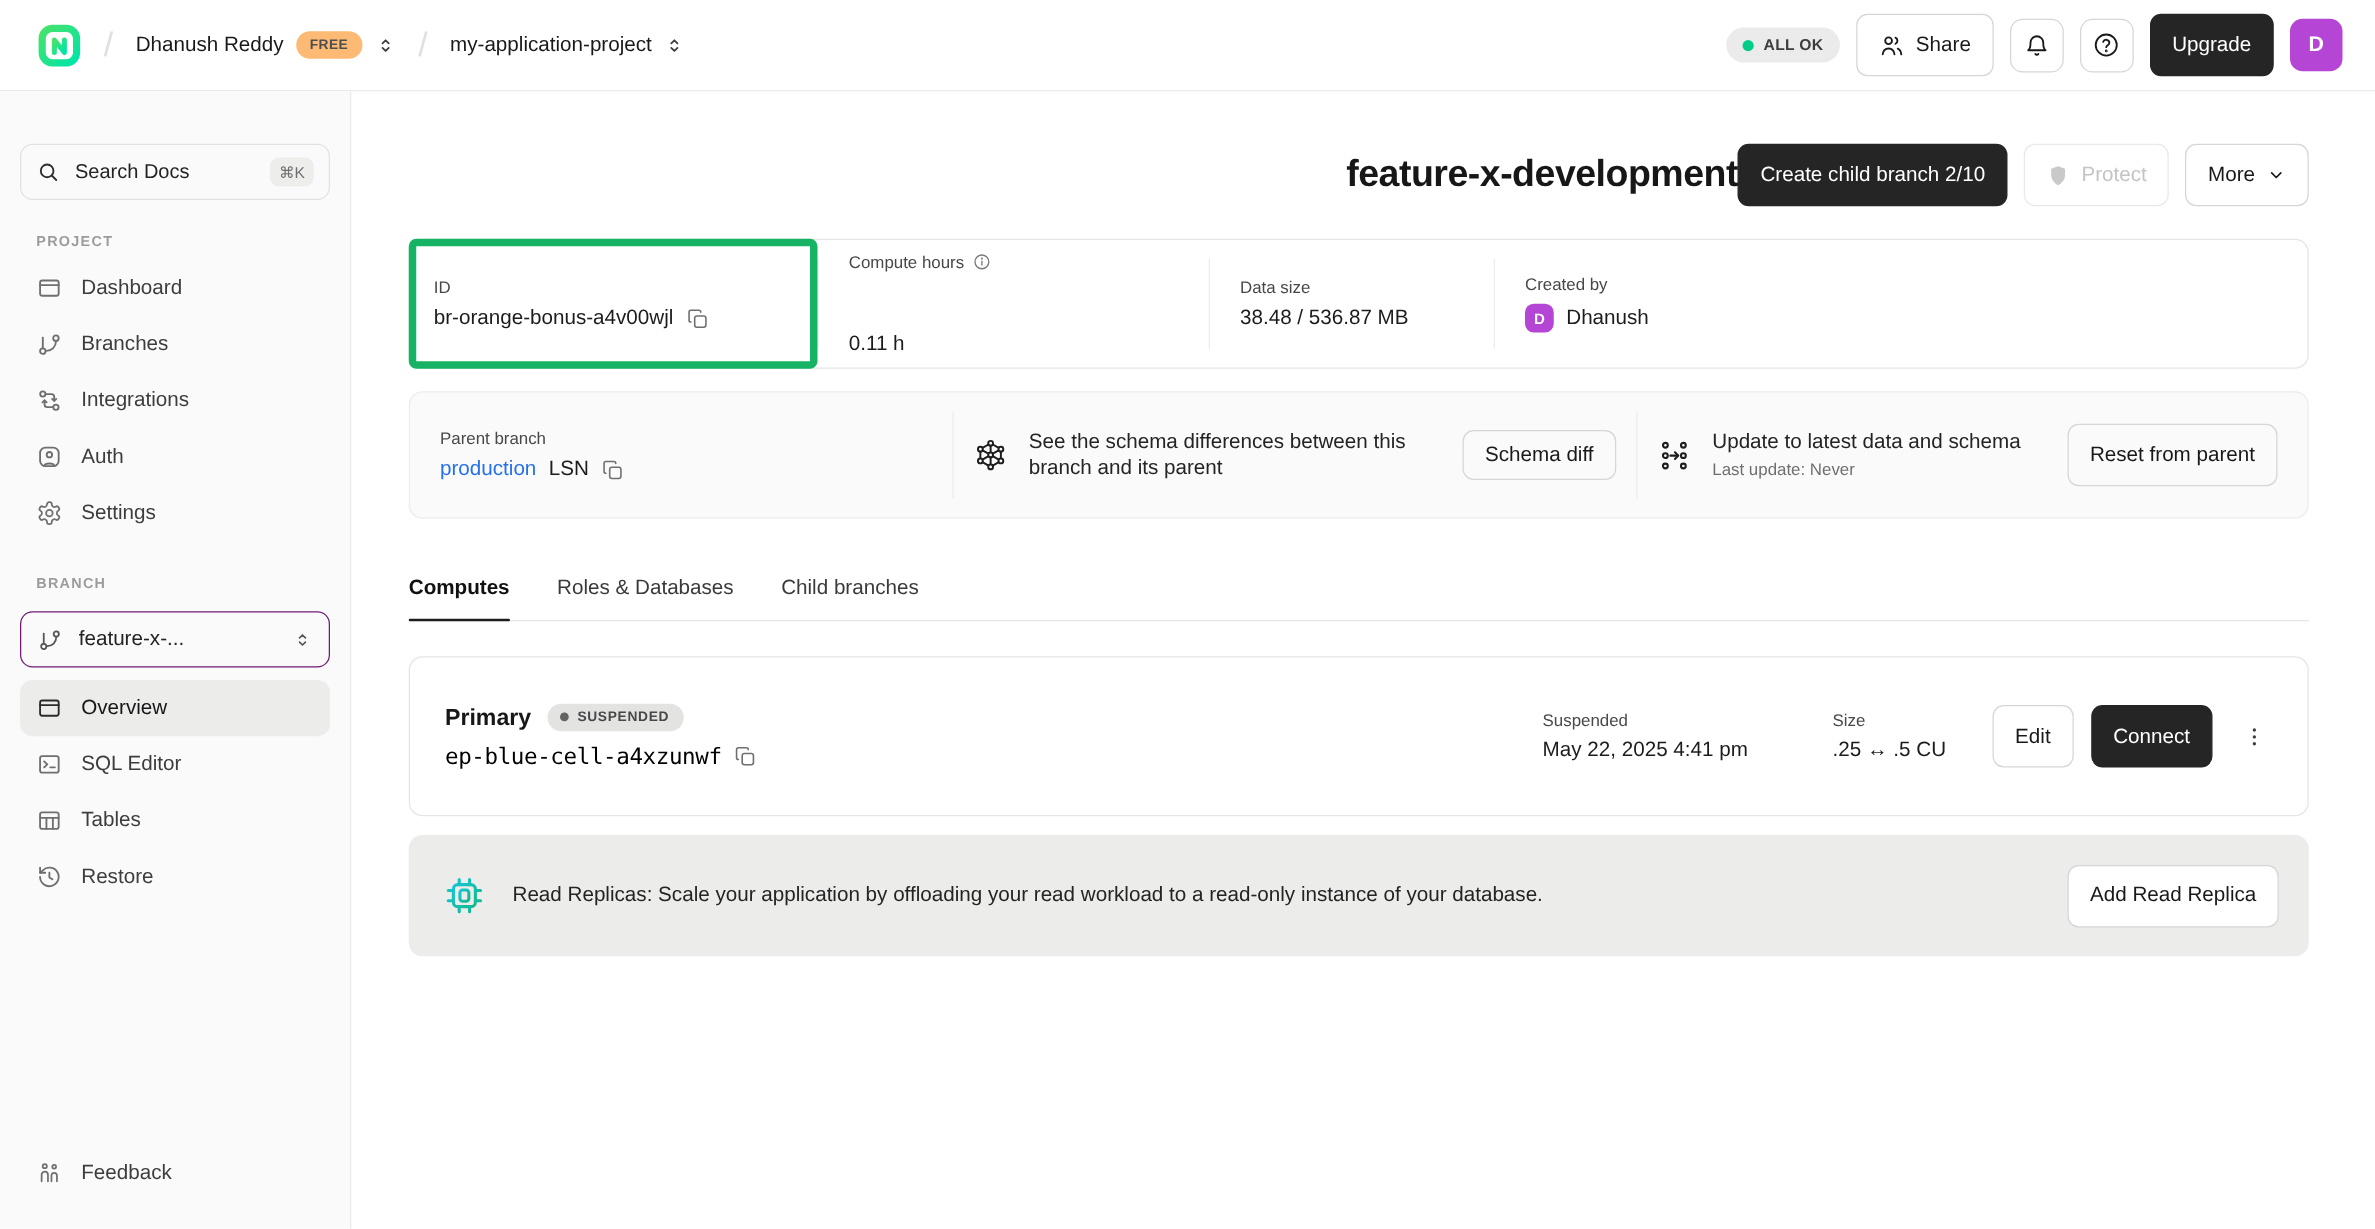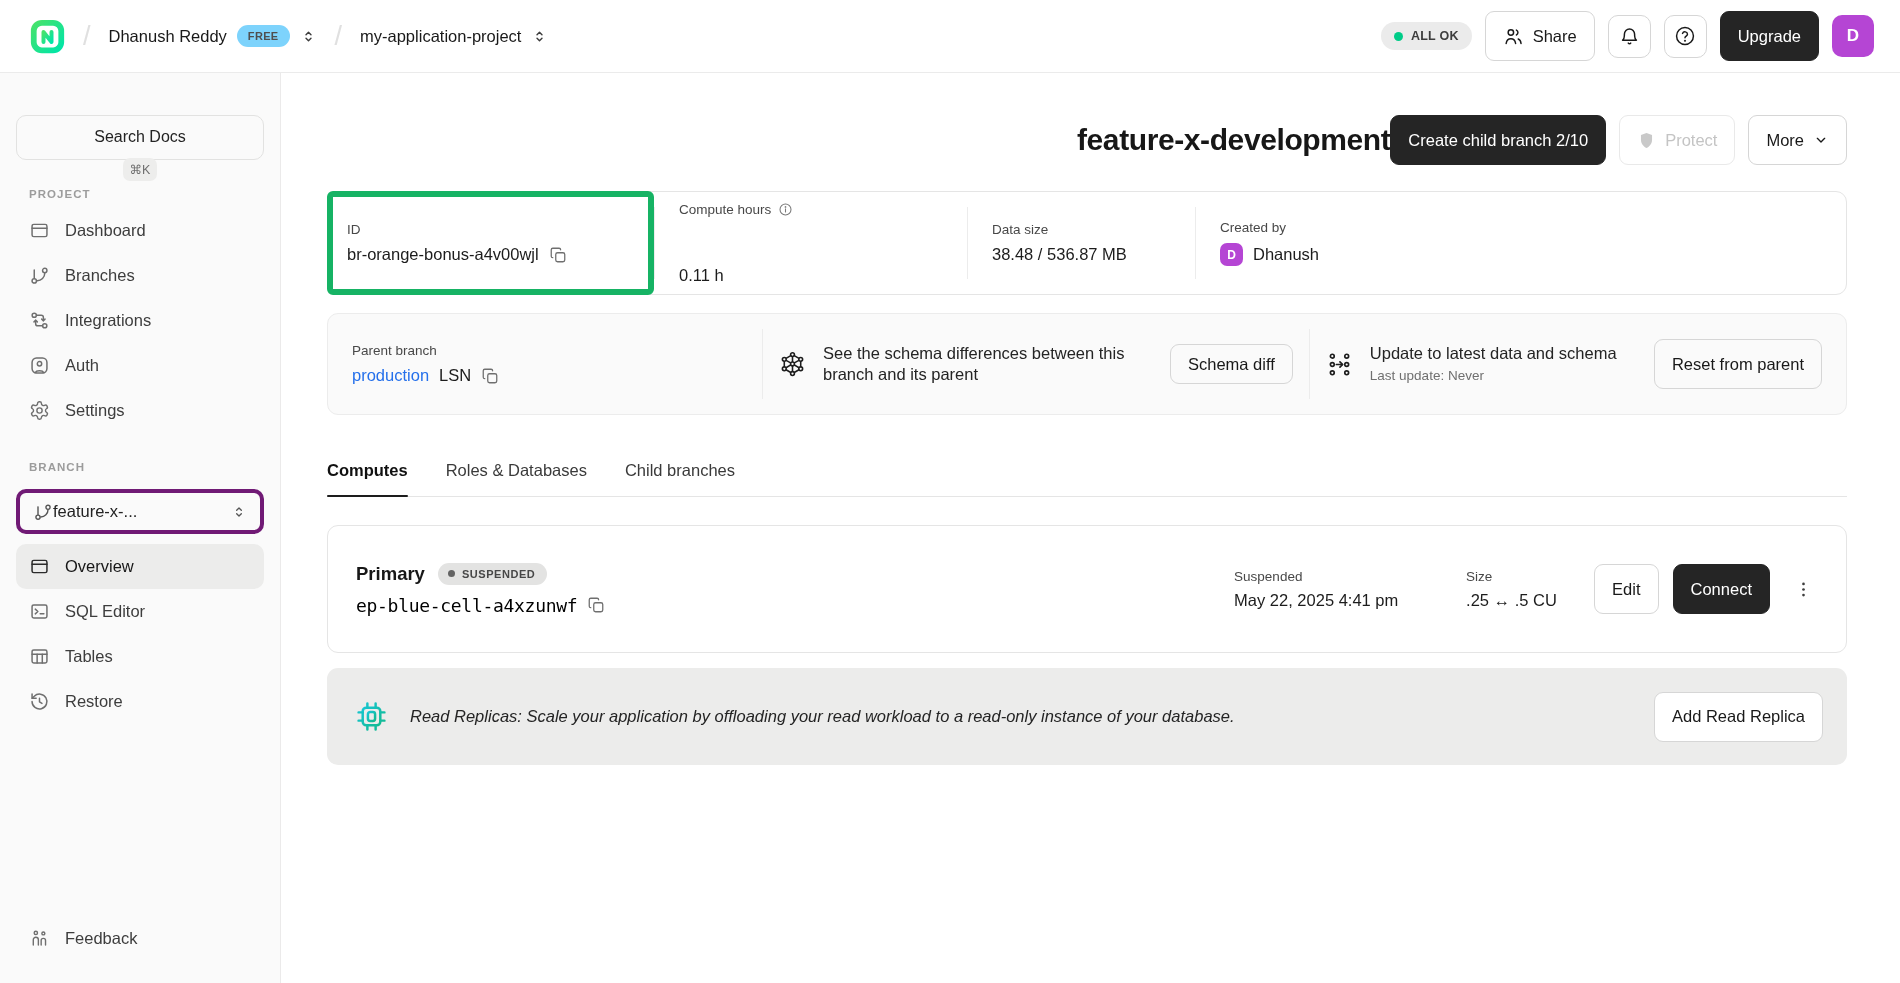--- a/index.html
+++ b/index.html
@@ -6,21 +6,21 @@
   html,body { width:1900px; height:983px; overflow:hidden; background:#fff;
     font-family:"Liberation Sans", sans-serif; color:#191919; }
   svg { display:block; }
 
   
   .header { height:73px; border-bottom:1px solid #ebebeb; display:flex; align-items:center;
     padding:0 26px 0 30px; background:#fff; }
   .crumbs { display:flex; align-items:center; gap:14px; }
   .slash { color:#e0e0e0; font-size:27px; font-weight:300; margin:0 4px; user-select:none; }
   .crumb { display:flex; align-items:center; gap:10px; font-size:16.5px; font-weight:500; color:#191919; cursor:pointer; }
-  .badge-free { background:#7dd3fc; color:#4f4f4f; font-size:11px; font-weight:700; letter-spacing:.03em;
+  .badge-free { background:#fdba74; color:#4f4f4f; font-size:11px; font-weight:700; letter-spacing:.03em;
     border-radius:999px; padding:5px 11px; }
   .header-right { margin-left:auto; display:flex; align-items:center; gap:13px; }
   .pill-status { display:flex; align-items:center; gap:8px; background:#ebebeb; border-radius:999px;
     padding:7px 13px; font-size:12.5px; font-weight:600; color:#3d3d3d; letter-spacing:.02em; }
   .dot { width:9px; height:9px; border-radius:50%; background:#00cc88; }
   .btn { display:inline-flex; align-items:center; justify-content:center; gap:9px; height:50px; padding:0 17px;
     border:1px solid #d6d6d6; border-radius:9px; background:#fff; font-size:16.5px; font-weight:500;
     color:#191919; font-family:inherit; cursor:pointer; white-space:nowrap; }
   .btn.dark { background:#252525; border-color:#252525; color:#fff; }
   .btn.disabled { color:#c4c4c4; border-color:#e9e9e9; cursor:default; }
@@ -29,30 +29,30 @@
   .avatar { width:42px; height:42px; border-radius:10px; background:#b545d4; color:#fff; display:flex;
     align-items:center; justify-content:center; font-size:17px; font-weight:600; cursor:pointer; }
 
   
   .shell { display:flex; height:910px; }
 
   
   .sidebar { width:281px; background:#fafafa; border-right:1px solid #ebeaea; padding:42px 16px 22px;
     display:flex; flex-direction:column; flex-shrink:0; }
   .search-box { height:45px; border:1px solid #e2e2e1; border-radius:10px; display:flex; align-items:center;
-    gap:12px; padding:0 12px; cursor:pointer;flex-direction:column; }
+    gap:12px; padding:0 12px; cursor:pointer; }
   .search-box .label { font-size:16px; color:#232323; flex:1; }
   .kbd { background:#ededec; border-radius:7px; padding:4px 7px; font-size:12.5px; color:#6e6e6e; }
   .section-label { font-size:11.5px; font-weight:600; letter-spacing:.09em; color:#9c9c9c; margin:28px 0 8px 13px; }
   .side-item { height:45px; display:flex; align-items:center; gap:15px; padding:0 13px; border-radius:10px;
     font-size:16.5px; color:#3d3d3d; cursor:pointer; }
   .side-item .ic { width:21px; color:#6f6f6f; }
   .side-item.active { background:#ececeb; color:#171717; font-weight:500; }
-  .branch-select { height:45px; border:4px solid #701a75; border-radius:10px; display:flex; align-items:center;
-    padding:0 13px; margin:8px 0 10px; font-size:16.5px; color:#232323; cursor:pointer; }
+  .branch-select { height:45px; border:1px solid #701a75; border-radius:10px; display:flex; align-items:center;
+    gap:13px; padding:0 13px; margin:8px 0 10px; font-size:16.5px; color:#232323; cursor:pointer; }
   .branch-select .ic { width:20px; color:#555; }
   .feedback { margin-top:auto; }
 
   
   .main { flex:1; padding:42px 53px 0 46px; overflow:hidden; }
   .title-row { display:flex; align-items:center; justify-content:flex-end; margin-bottom:26px; }
   .page-title { font-size:30px; font-weight:700; letter-spacing:-.4px; color:#171717; }
   .title-actions { display:flex; gap:13px; }
 
   .info-card { border:1px solid #e5e5e5; border-radius:11px; display:flex; align-items:stretch; height:104px;
@@ -91,21 +91,21 @@
   .badge-suspended .d { width:7px; height:7px; border-radius:50%; background:#636363; }
   .endpoint-row { margin-top:10px; display:flex; align-items:center; gap:10px;
     font-family:"DejaVu Sans Mono", monospace; font-size:18px; color:#000000; letter-spacing:-.3px; }
   .compute-right { margin-left:auto; display:flex; align-items:center; }
   .cstat { display:flex; flex-direction:column; }
   .cstat .stat-label { margin-bottom:7px; }
   .kebab { width:38px; height:42px; display:flex; align-items:center; justify-content:center; cursor:pointer; }
 
   .replica-banner { margin-top:15px; background:#ececeb; border-radius:11px; height:97px; display:flex;
     align-items:center; padding:0 24px 0 28px; gap:22px; }
-  .replica-text { font-size:16.5px; color:#242424;font-style:italic; }
+  .replica-text { font-size:16.5px; color:#242424; }
   .copy-icon { cursor:pointer; color:#6f6f6f; }
   .ghost { background:transparent; }
 </style>
 </head>
 <body>
 
 <div class="header">
   <div class="crumbs">
     <span>
       <svg width="35" height="35" viewBox="0 0 28 28" fill="none">

